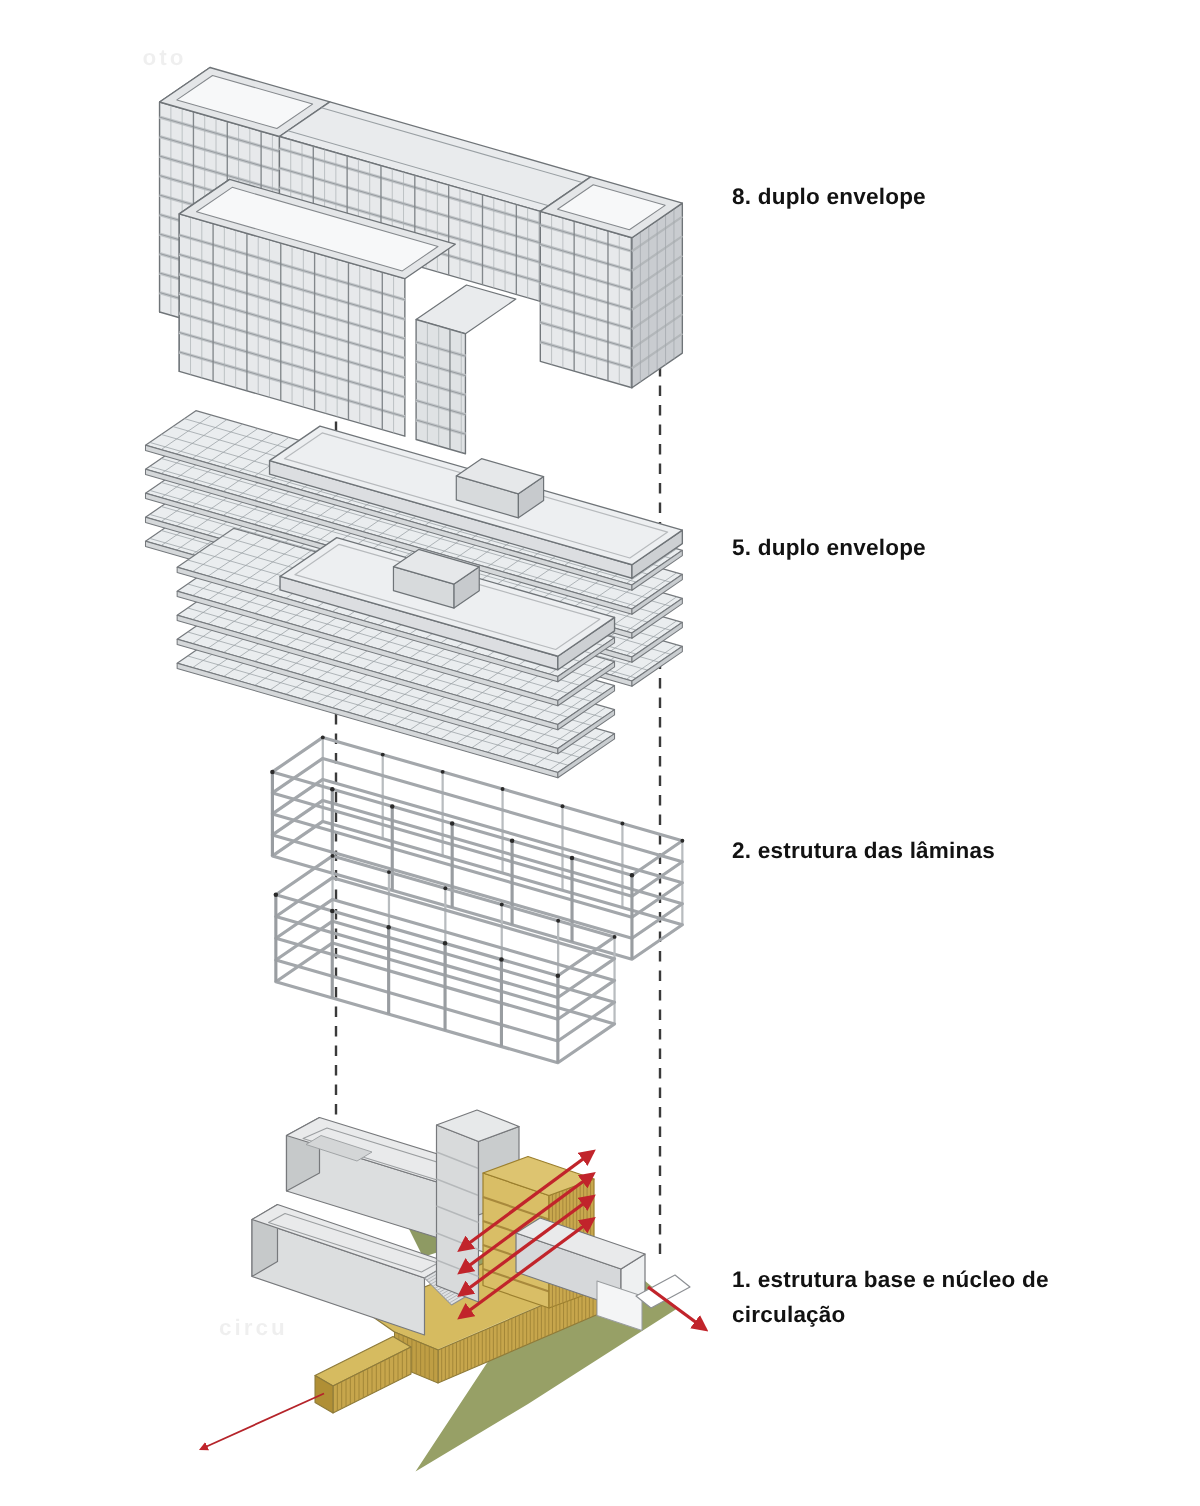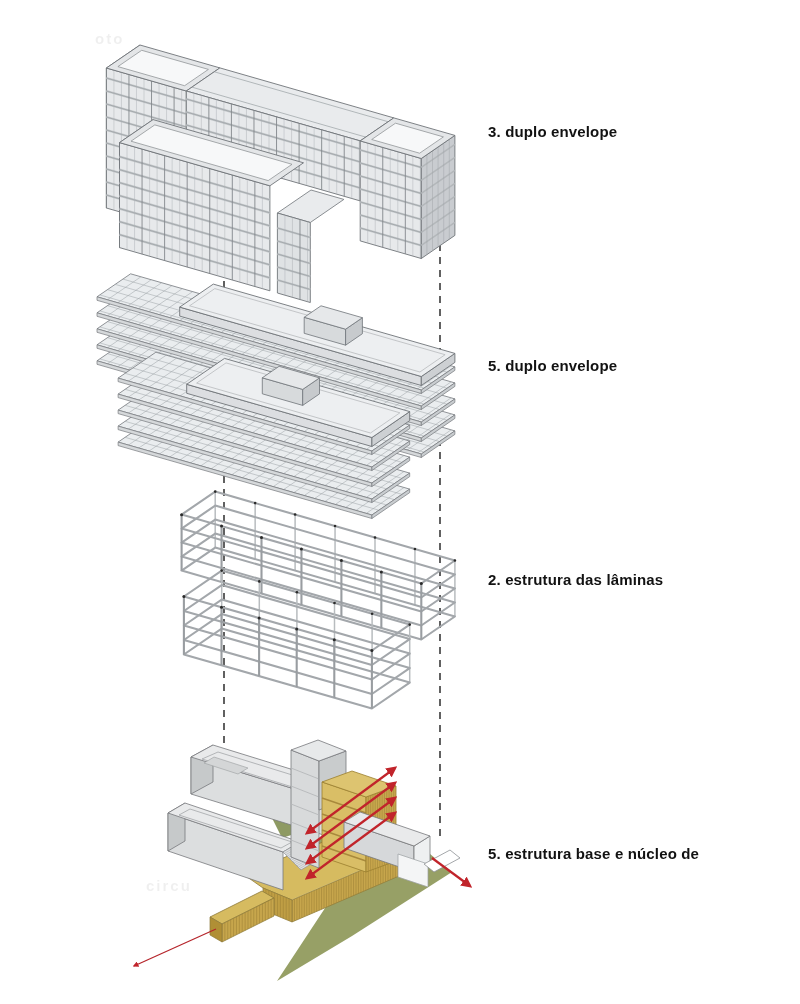--- a/index.html
+++ b/index.html
@@ -788,19 +788,20 @@
         <line x1="307" y1="848" x2="395" y2="783" stroke="#c1242b" stroke-width="2.2" marker-start="url(#ah)" marker-end="url(#ah)"></line>
         <line x1="307" y1="833" x2="395" y2="768" stroke="#c1242b" stroke-width="2.2" marker-start="url(#ah)" marker-end="url(#ah)"></line>
         <line x1="432" y1="858" x2="470" y2="886" stroke="#c1242b" stroke-width="2.2" marker-end="url(#ah)"></line>
         <line x1="216" y1="929" x2="134" y2="966" stroke="#b5242a" stroke-width="1.2" marker-end="url(#ah)"></line>
       </g>
     </svg>
 
   <div class="ghost" style="left:95px;top:30px">oto</div>
   <div class="ghost" style="left:146px;top:877px">circu</div>
 
-  <div class="lbl" id="lb4" style="left:488px;top:120px">3. duplo envelope</div>
+  <div class="lbl" id="lb4" style="left:488px;top:120px">8. duplo envelope</div>
   <div class="lbl" id="lb3" style="left:488px;top:354px">5. duplo envelope</div>
-  <div class="lbl" id="lb2" style="left:488px;top:568px">2. estrutura das lâminas</div>
+  <div class="lbl" id="lb2" style="left:488px;top:556px">2. estrutura das lâminas</div>
   <div class="lbl" id="lb1" style="left:488px;top:842px">
-    <div class="l1">5. estrutura base e núcleo de</div>
+    <div class="l1">1. estrutura base e núcleo de</div>
+    <div class="l2">circulação</div>
   </div>
 </div>
 
 </body></html>

